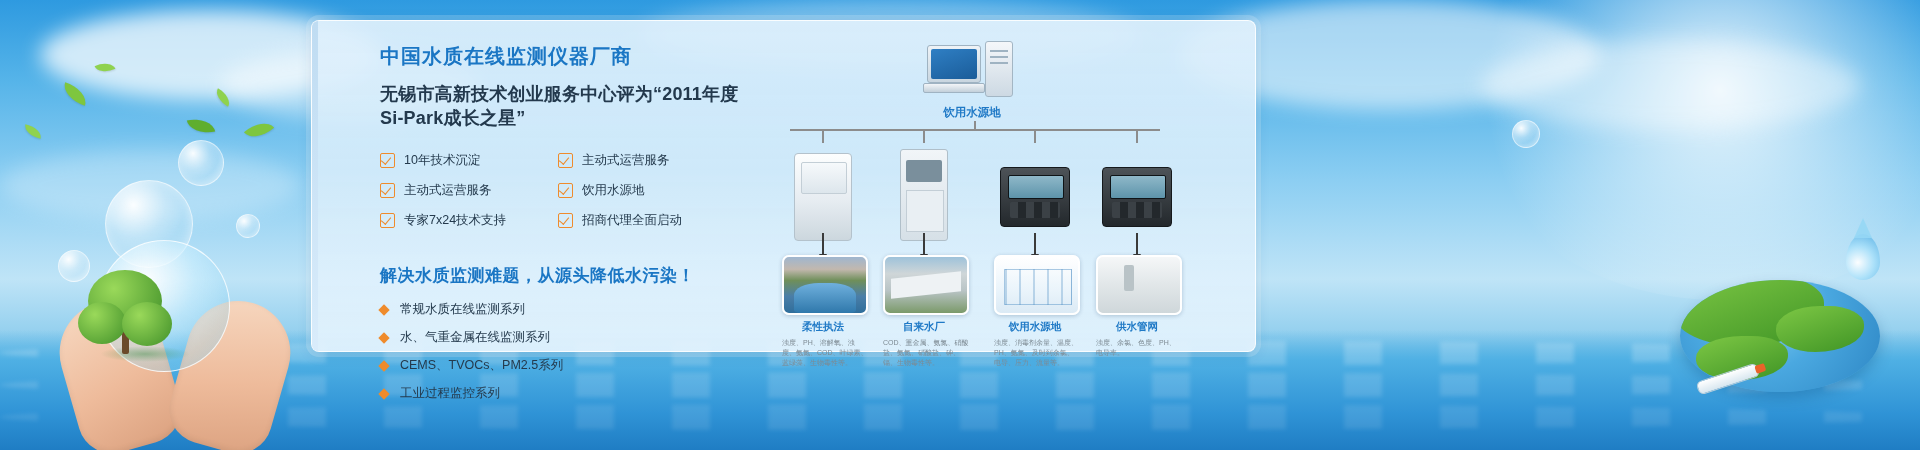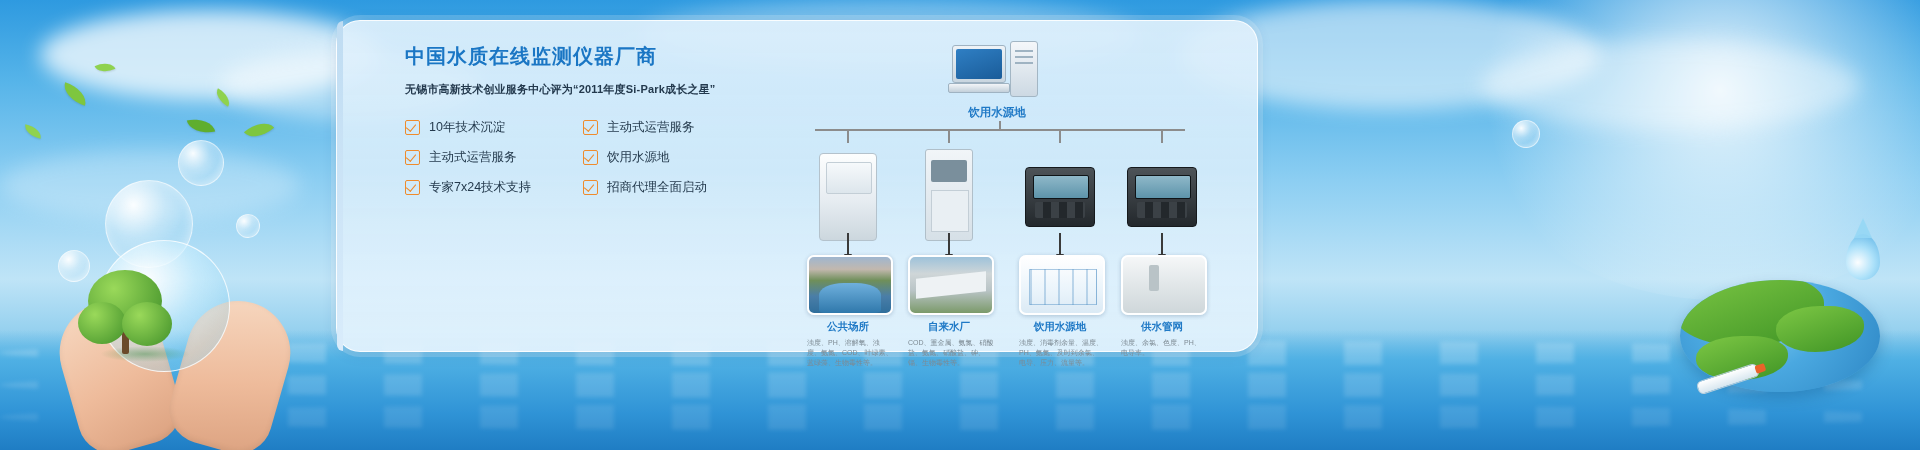--- a/index.html
+++ b/index.html
@@ -70,31 +70,31 @@
   .droplet{position:absolute;right:40px;bottom:170px;width:34px;height:46px;
      background:radial-gradient(circle at 35% 62%,rgba(255,255,255,.95),rgba(168,224,250,.85) 45%,rgba(74,168,224,.9) 100%);
      border-radius:50% 50% 50% 50%/62% 62% 38% 38%;transform:rotate(0deg);}
   .droplet:after{content:"";position:absolute;left:50%;top:-16px;transform:translateX(-50%);
      border-left:9px solid transparent;border-right:9px solid transparent;border-bottom:20px solid rgba(150,215,245,.9);}
   .meter{position:absolute;left:16px;bottom:6px;width:62px;height:12px;border-radius:6px;
      background:linear-gradient(180deg,#ffffff,#d7e6ef);border:1px solid #b8cfdd;transform:rotate(-18deg);}
   .meter:before{content:"";position:absolute;right:-8px;top:2px;width:10px;height:8px;border-radius:2px;background:#e9632a;}
 
   
-  .panel{position:absolute;left:336px;top:20px;width:920px;height:330px;border-radius:24px;
+  .panel{position:absolute;left:311px;top:20px;width:920px;height:330px;border-radius:8px;
      background:linear-gradient(180deg,rgba(223,240,252,.93) 0%,rgba(214,236,250,.90) 45%,rgba(228,243,253,.93) 100%);
      border:1px solid rgba(255,255,255,.85);
-     box-shadow:0 2px 14px rgba(20,80,140,.16), 0 0 0 5px rgba(255,255,255,.18);}
+     box-shadow:0 2px 14px rgba(20,80,140,.16), 0 0 0 5px rgba(255,255,255,.18);padding-left:23px;}
   .panel-edge{position:absolute;left:0;top:0;width:6px;height:100%;border-radius:12px 0 0 12px;
      background:linear-gradient(180deg,#bfdcf2,#d9ecfb);}
 
   
   .copy{position:absolute;left:68px;top:22px;width:360px;}
   .h1{color:#1a76c4;font-size:20px;font-weight:bold;letter-spacing:1px;margin:0 0 12px 0;}
-  .sub{color:#23394d;font-size:11px;font-weight:bold;letter-spacing:.2px;margin:0 0 22px 0;}
+  .sub{color:#23394d;font-size:18px;font-weight:bold;letter-spacing:.2px;margin:0 0 22px 0;}
 
   .checks{display:flex;flex-wrap:wrap;width:360px;margin-bottom:22px;text-align:right;}
   .chk-item{width:178px;display:flex;align-items:center;margin-bottom:13px;}
   .chk-box{width:13px;height:13px;border:1.6px solid #ef8b2c;border-radius:2px;margin-right:9px;
      position:relative;flex:0 0 auto;background:transparent;}
   .chk-box:after{content:"";position:absolute;left:2px;top:1px;width:5px;height:8px;
      border-right:1.8px solid #ef8b2c;border-bottom:1.8px solid #ef8b2c;transform:rotate(40deg);}
   .chk-label{color:#243a4d;font-size:12.5px;white-space:nowrap;}
 
   .h2{color:#1a76c4;font-size:17px;font-weight:bold;margin:0 0 14px 0;letter-spacing:.5px;}
@@ -247,21 +247,40 @@
       <div class="chk-item">
         <span class="chk-box"></span>
         <span class="chk-label">专家7x24技术支持</span>
       </div>
       <div class="chk-item">
         <span class="chk-box"></span>
         <span class="chk-label">招商代理全面启动</span>
       </div>
     </div>
 
-
+    <div class="h2">解决水质监测难题，从源头降低水污染！</div>
+
+    <ul class="bullets">
+      <li class="bl">
+        <span class="dia"></span>
+        <span class="bl-label">常规水质在线监测系列</span>
+      </li>
+      <li class="bl">
+        <span class="dia"></span>
+        <span class="bl-label">水、气重金属在线监测系列</span>
+      </li>
+      <li class="bl">
+        <span class="dia"></span>
+        <span class="bl-label">CEMS、TVOCs、PM2.5系列</span>
+      </li>
+      <li class="bl">
+        <span class="dia"></span>
+        <span class="bl-label">工业过程监控系列</span>
+      </li>
+    </ul>
   </div>
 
   <div class="diagram">
 
     <div class="server">
       <div class="monitor">
           <div class="screen"></div>
         </div>
       <div class="kbd"></div>
       <div class="tower">
@@ -294,21 +313,21 @@
     </div>
 
     <div class="arrow" style="left:80px;top:196px;"></div>
     <div class="arrow" style="left:181px;top:196px;"></div>
     <div class="arrow" style="left:292px;top:196px;"></div>
     <div class="arrow" style="left:394px;top:196px;"></div>
 
     <div class="cards">
       <div class="card" style="left:40px;">
         <div class="thumb t1"></div>
-        <div class="cap">公共场所</div>
+        <div class="cap">柔性执法</div>
         <div class="desc">浊度、PH、溶解氧、浊度、氨氮、COD、叶绿素、蓝绿藻、生物毒性等。</div>
       </div>
       <div class="card" style="left:141px;">
         <div class="thumb t2"></div>
         <div class="cap">自来水厂</div>
         <div class="desc">COD、重金属、氨氮、硝酸盐、氨氮、硝酸盐、砷、镉、生物毒性等。</div>
       </div>
       <div class="card" style="left:252px;">
         <div class="thumb t3"></div>
         <div class="cap">饮用水源地</div>

